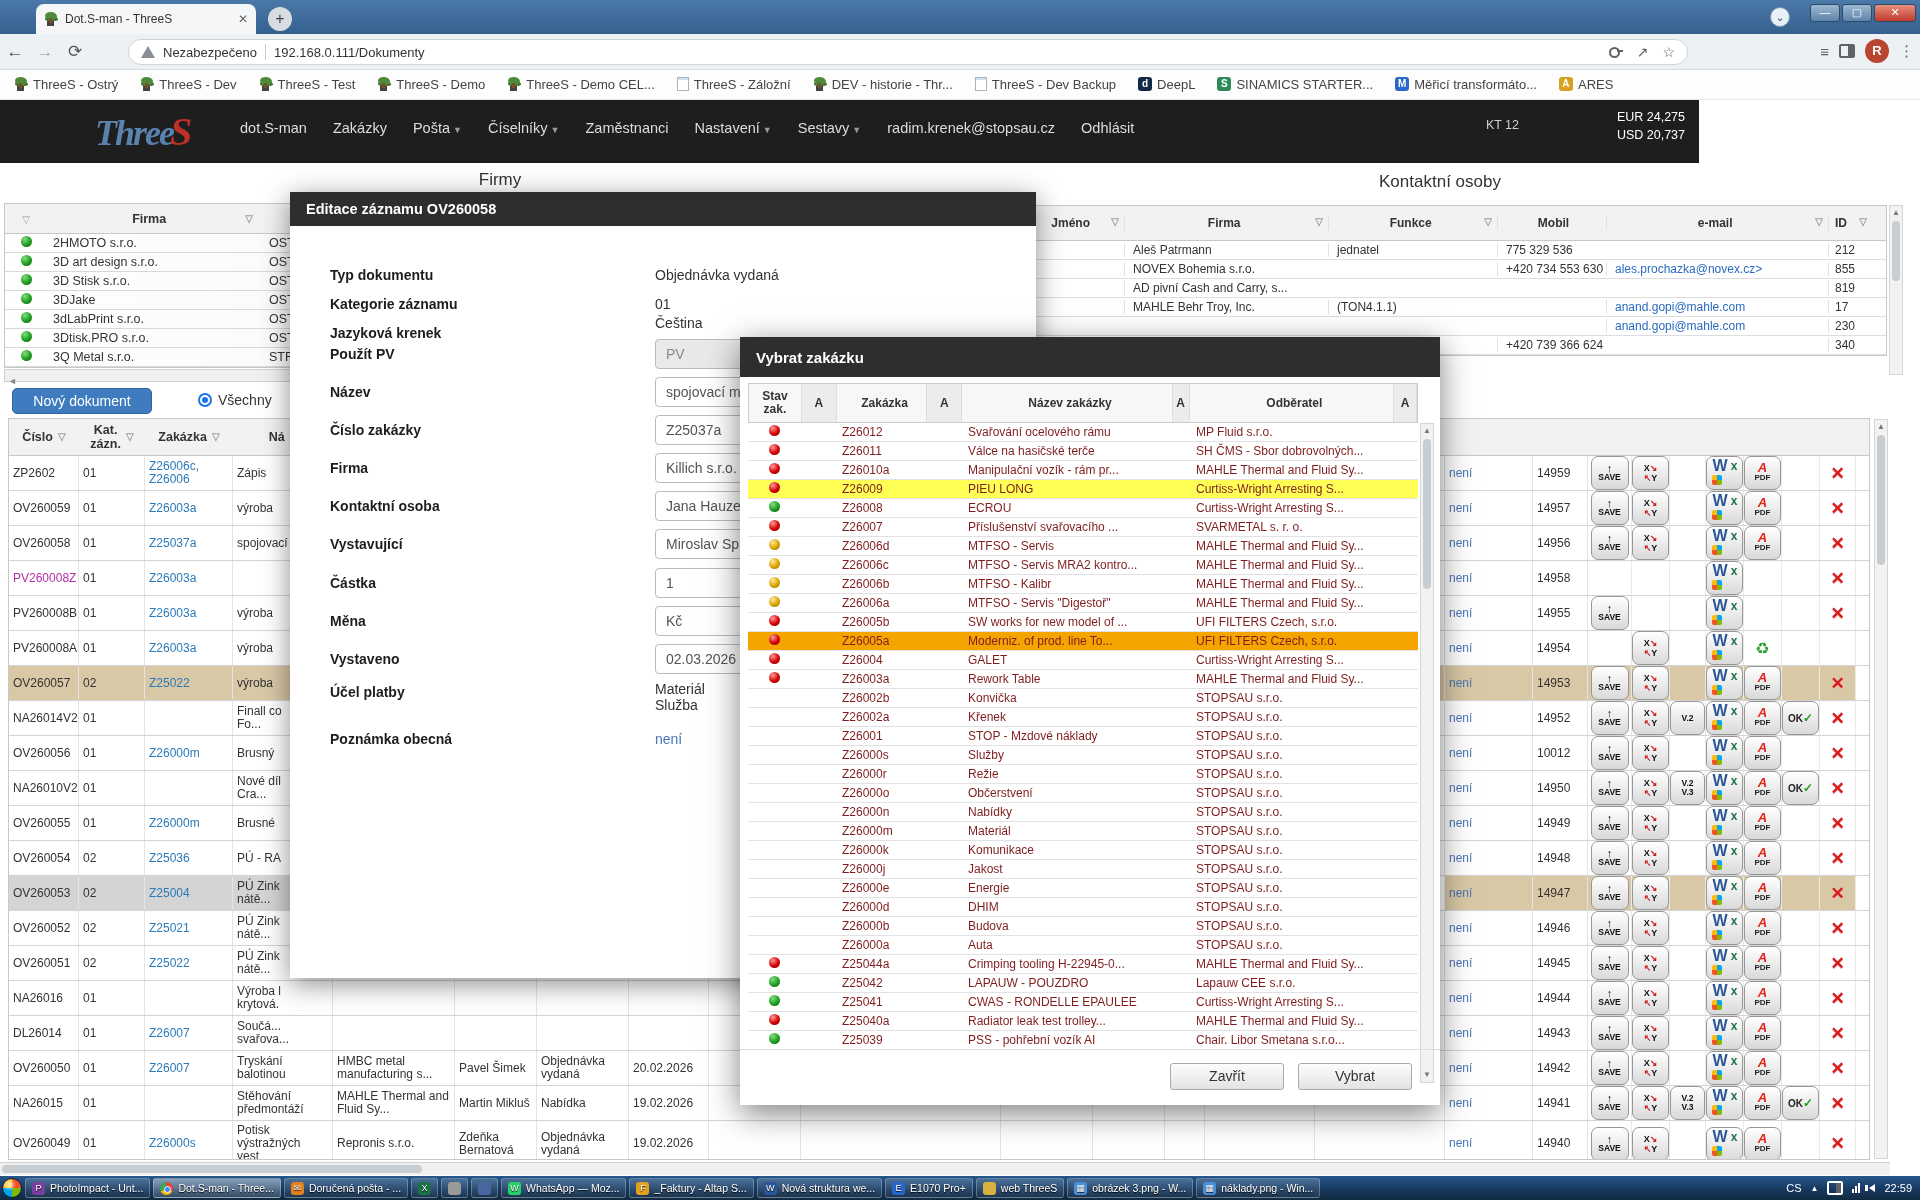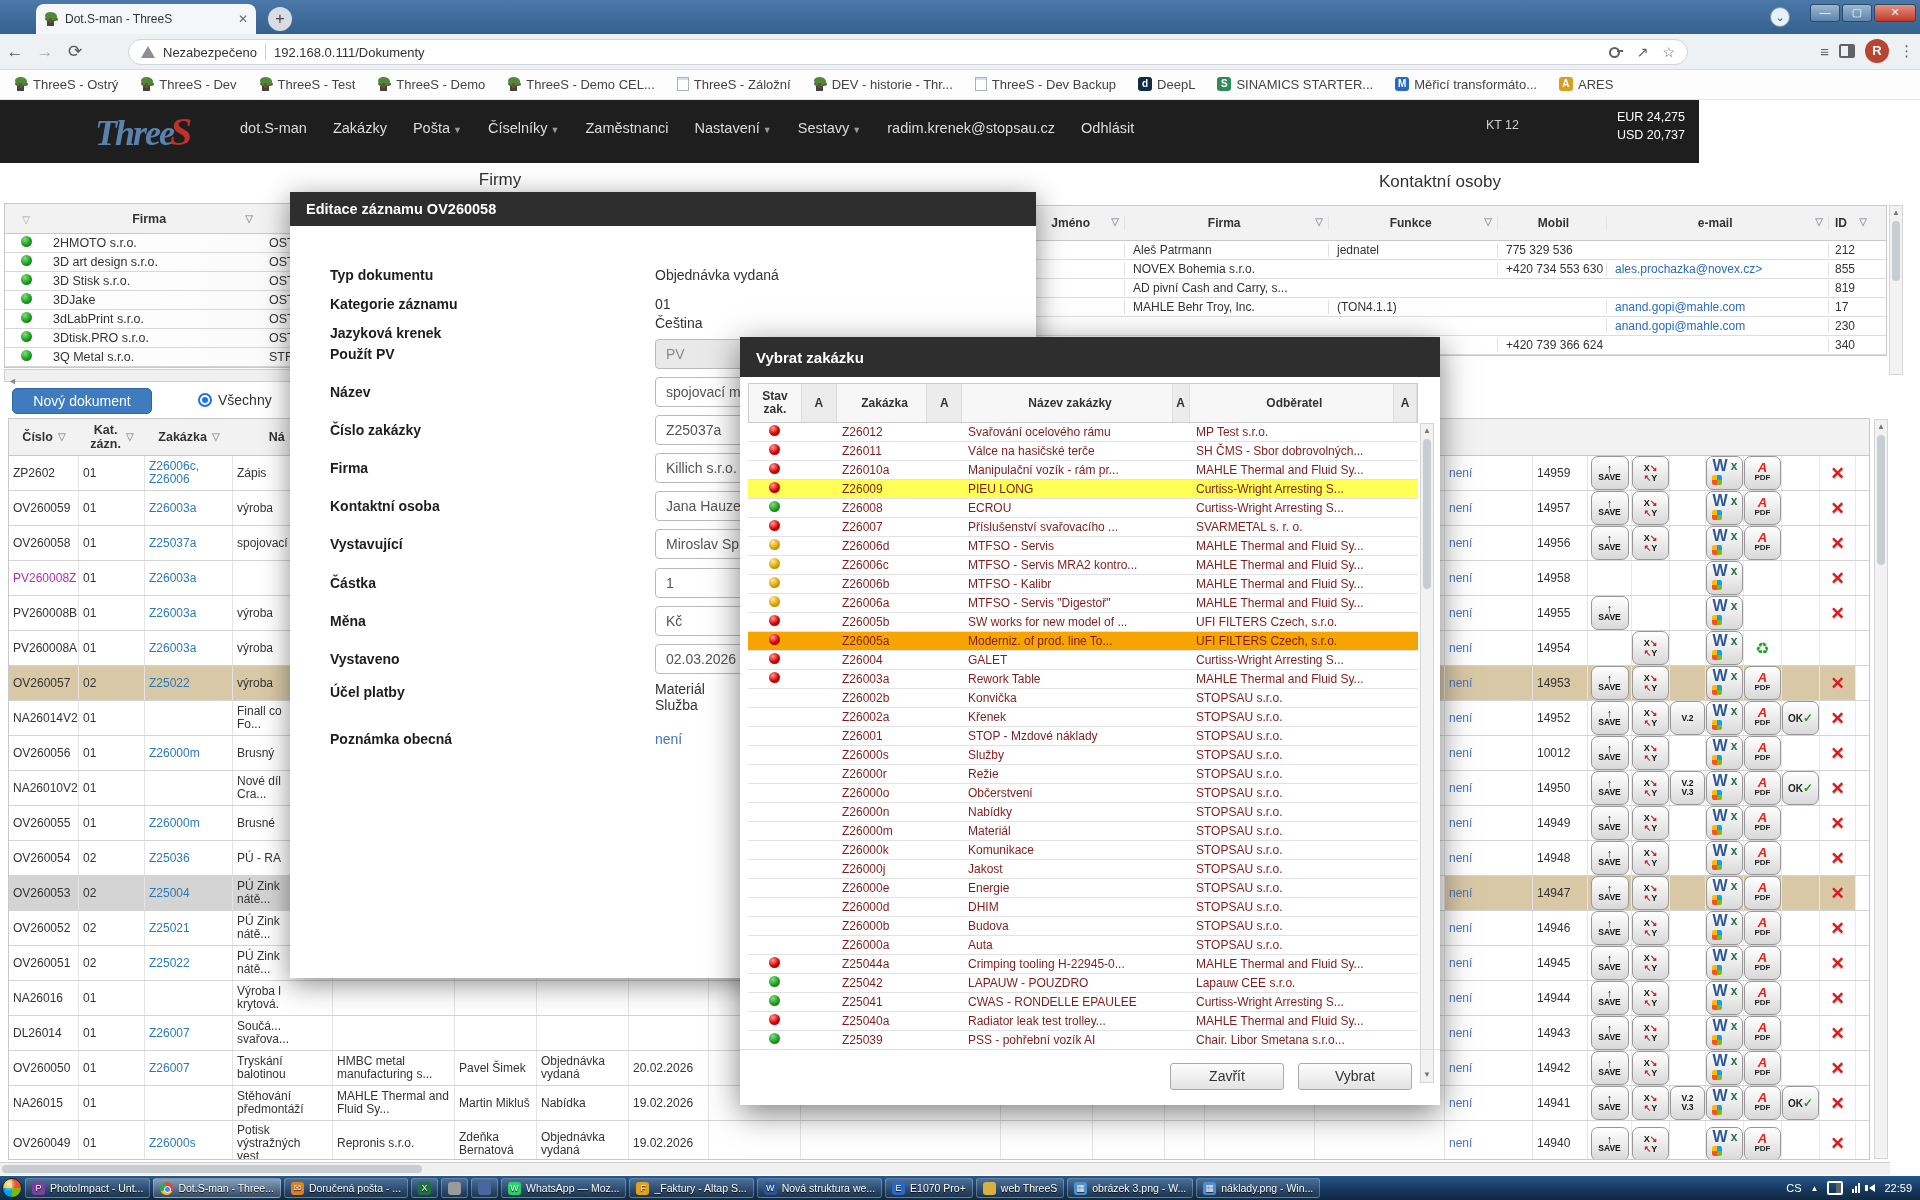--- a/index.html
+++ b/index.html
@@ -1604,21 +1604,21 @@
         <div class="pc-a4 acol hcell">A</div>
       </div>
       <div id="popup-body">
           <div class="row">
             <div class="pc-stav"><span class="dotb red"></span></div>
             <div class="pc-a1"></div>
             <div class="pc-zak">Z26012</div>
             <div class="pc-a2"></div>
             <div class="pc-naz">Svařování ocelového rámu</div>
             <div class="pc-a3"></div>
-            <div class="pc-odb">MP Test s.r.o.</div>
+            <div class="pc-odb">MP Fluid s.r.o.</div>
             <div class="pc-a4"></div>
           </div>
           <div class="row">
             <div class="pc-stav"><span class="dotb red"></span></div>
             <div class="pc-a1"></div>
             <div class="pc-zak">Z26011</div>
             <div class="pc-a2"></div>
             <div class="pc-naz">Válce na hasičské terče</div>
             <div class="pc-a3"></div>
             <div class="pc-odb">SH ČMS - Sbor dobrovolných...</div>

